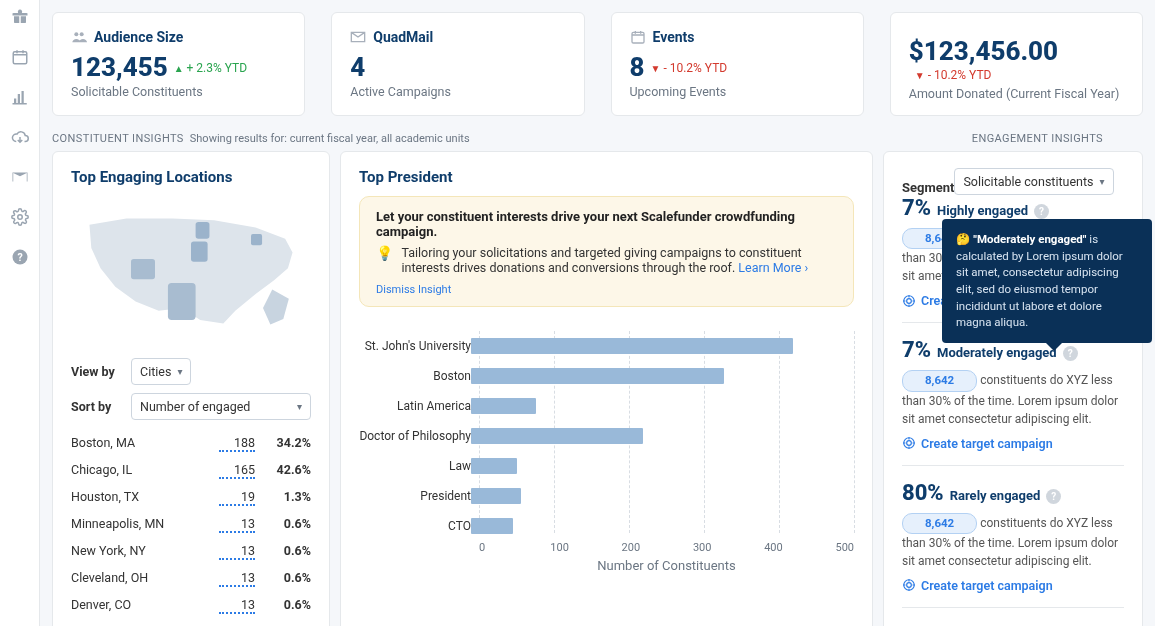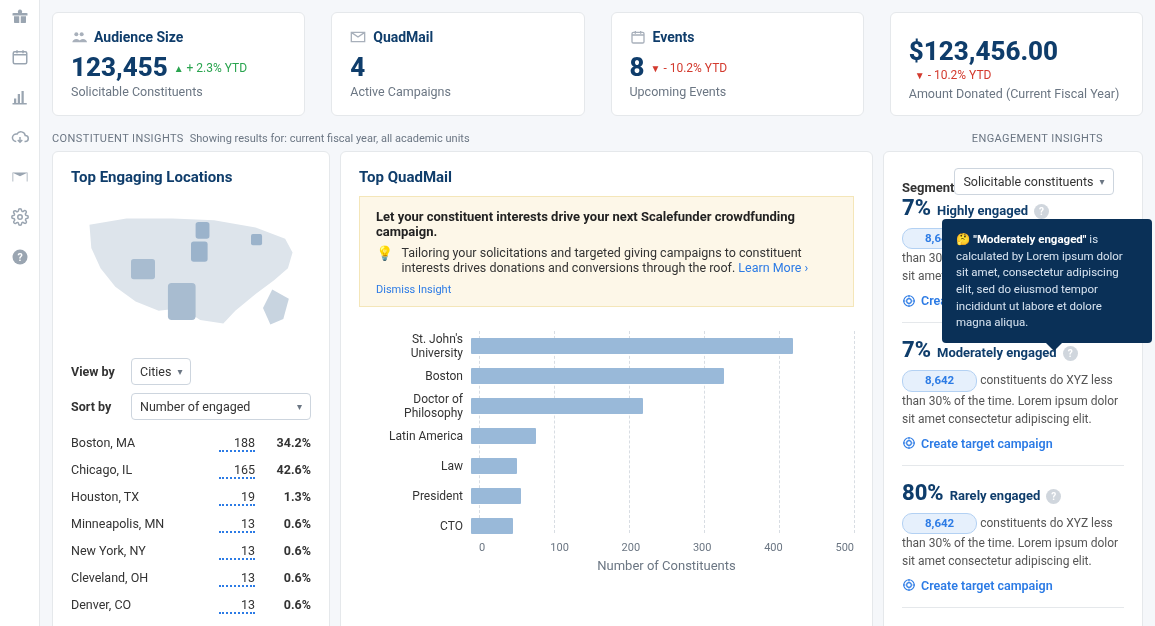--- a/index.html
+++ b/index.html
@@ -30,29 +30,29 @@
 .selrow { display: flex; align-items: center; gap: 8px; font-size: 12.5px; margin-bottom: 8px; }
 .selrow .lbl { font-weight: 700; width: 52px; }
 .dd { border: 1px solid #cdd5de; border-radius: 4px; padding: 5px 8px; cursor: pointer; display: flex; align-items: center; gap: 6px; font-size: 12.5px; }
 .dd.wide { flex: 1; justify-content: space-between; }
 .loc-table { margin-top: 10px; font-size: 12.5px; }
 .loc-row { display: flex; padding: 5px 0; }
 .loc-row .city { flex: 1; }
 .loc-row .cnt { width: 36px; text-align: right; border-bottom: 2px dotted #2c7be5; cursor: pointer; }
 .loc-row .pct { width: 56px; text-align: right; font-weight: 700; }
 .mid-col { flex: 1; }
-.insight { background: #fdf7e8; border: 1px solid #f4e6b9; border-radius: 0; padding: 12px 16px 10px; font-size: 12.5px; margin-bottom: 24px; }
+.insight { background: #fdf7e8; border: 1px solid #f4e6b9; border-radius: 10px; padding: 12px 16px 10px; font-size: 12.5px; margin-bottom: 24px; }
 .insight .ih { font-weight: 700; margin-bottom: 6px; color: #222; font-size: 13px; }
 .insight .ib { display: flex; gap: 8px; }
 .insight .bulb { color: #e8c03f; font-size: 14px; }
 .insight .link { color: #2c7be5; cursor: pointer; }
 .insight .dismiss { color: #2c7be5; font-size: 11px; margin-top: 8px; cursor: pointer; }
 .chart { position: relative; }
 .chart-row { display: flex; align-items: center; height: 30px; }
-.chart-row .lbl { width: 112px; text-align: right; padding-right: 8px; font-size: 12px; color: #333; }
+.chart-row .lbl { width: 112px; text-align: right; font-size: 12px; color: #333; }
 .chart-row .bar-wrap { flex: 1; height: 18px; position: relative; }
 .chart-row .bar { position: absolute; top: 1px; height: 16px; background: #99b9d9; border-radius: 1px; }
 .chart-grid { position: absolute; left: 120px; right: 0; top: 0; bottom: 40px; pointer-events: none; }
 .chart-grid .gl { position: absolute; top: 0; bottom: 0; border-left: 1px dashed #d8dde3; }
 .chart-axis { display: flex; margin-left: 120px; font-size: 11px; color: #6b7683; }
 .chart-axis span { flex: 1; text-align: left; }
 .chart-axis span:last-child { flex: 0; }
 .chart-title { text-align: center; font-size: 13px; color: #6b7683; margin-top: 4px; margin-left: 120px; }
 .right-col { width: 260px; flex: 0 0 260px; display: flex; flex-direction: column; position: relative; }
 .seg-row { display: flex; align-items: flex-end; }
@@ -232,21 +232,21 @@
     </div>
             <div class="loc-row">
       <span class="city">Denver, CO</span>
       <span class="cnt">13</span>
       <span class="pct">0.6%</span>
     </div>
           </div>
       </div>
 
       <div class="panel mid-col">
-        <div class="ptitle">Top QuadMail</div>
+        <div class="ptitle">Top President</div>
         <div class="insight">
           <div class="ih">Let your constituent interests drive your next Scalefunder crowdfunding campaign.</div>
           <div class="ib">
             <span class="bulb">💡</span>
             <div>
               <span>Tailoring your solicitations and targeted giving campaigns to constituent interests drives donations and conversions through the roof.  </span>
               <span class="link">
                 <span>Learn More</span>&nbsp;<span>›</span>
               </span>
             </div>
@@ -268,29 +268,29 @@
                 <div class="bar" style="width:84%"></div>
               </div>
     </div>
             <div class="chart-row">
       <div class="lbl">Boston</div>
       <div class="bar-wrap">
                 <div class="bar" style="width:66%"></div>
               </div>
     </div>
             <div class="chart-row">
+      <div class="lbl">Latin America</div>
+      <div class="bar-wrap">
+                <div class="bar" style="width:17%"></div>
+              </div>
+    </div>
+            <div class="chart-row">
       <div class="lbl">Doctor of Philosophy</div>
       <div class="bar-wrap">
                 <div class="bar" style="width:45%"></div>
-              </div>
-    </div>
-            <div class="chart-row">
-      <div class="lbl">Latin America</div>
-      <div class="bar-wrap">
-                <div class="bar" style="width:17%"></div>
               </div>
     </div>
             <div class="chart-row">
       <div class="lbl">Law</div>
       <div class="bar-wrap">
                 <div class="bar" style="width:12%"></div>
               </div>
     </div>
             <div class="chart-row">
       <div class="lbl">President</div>

